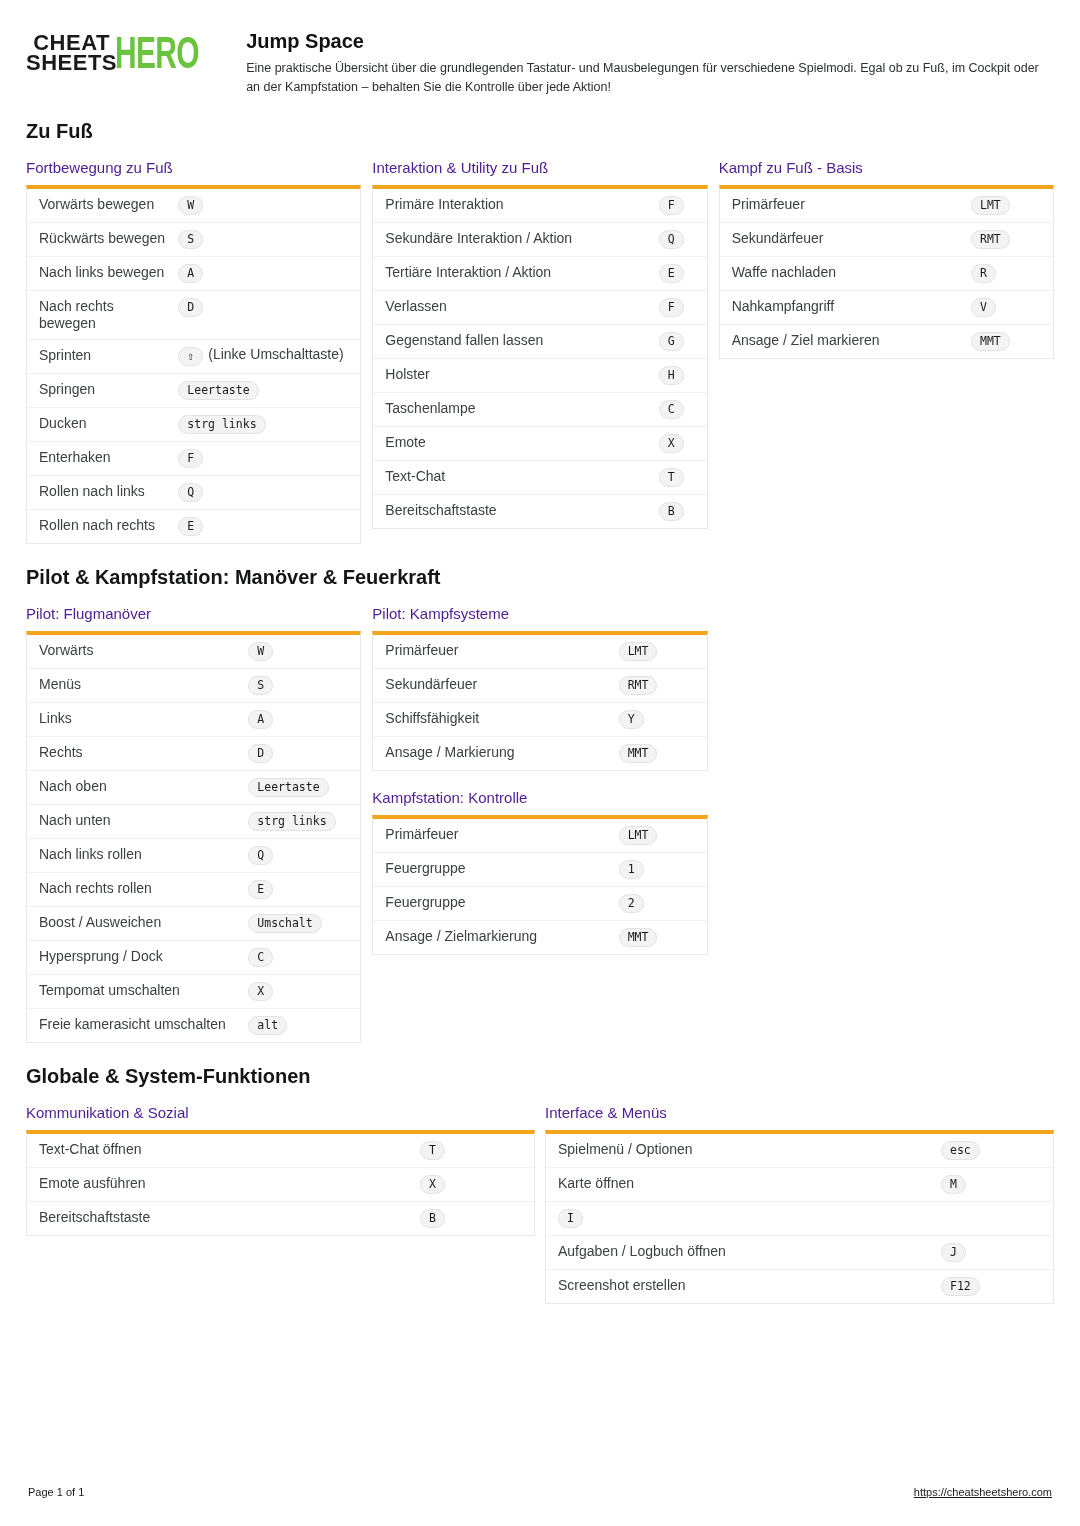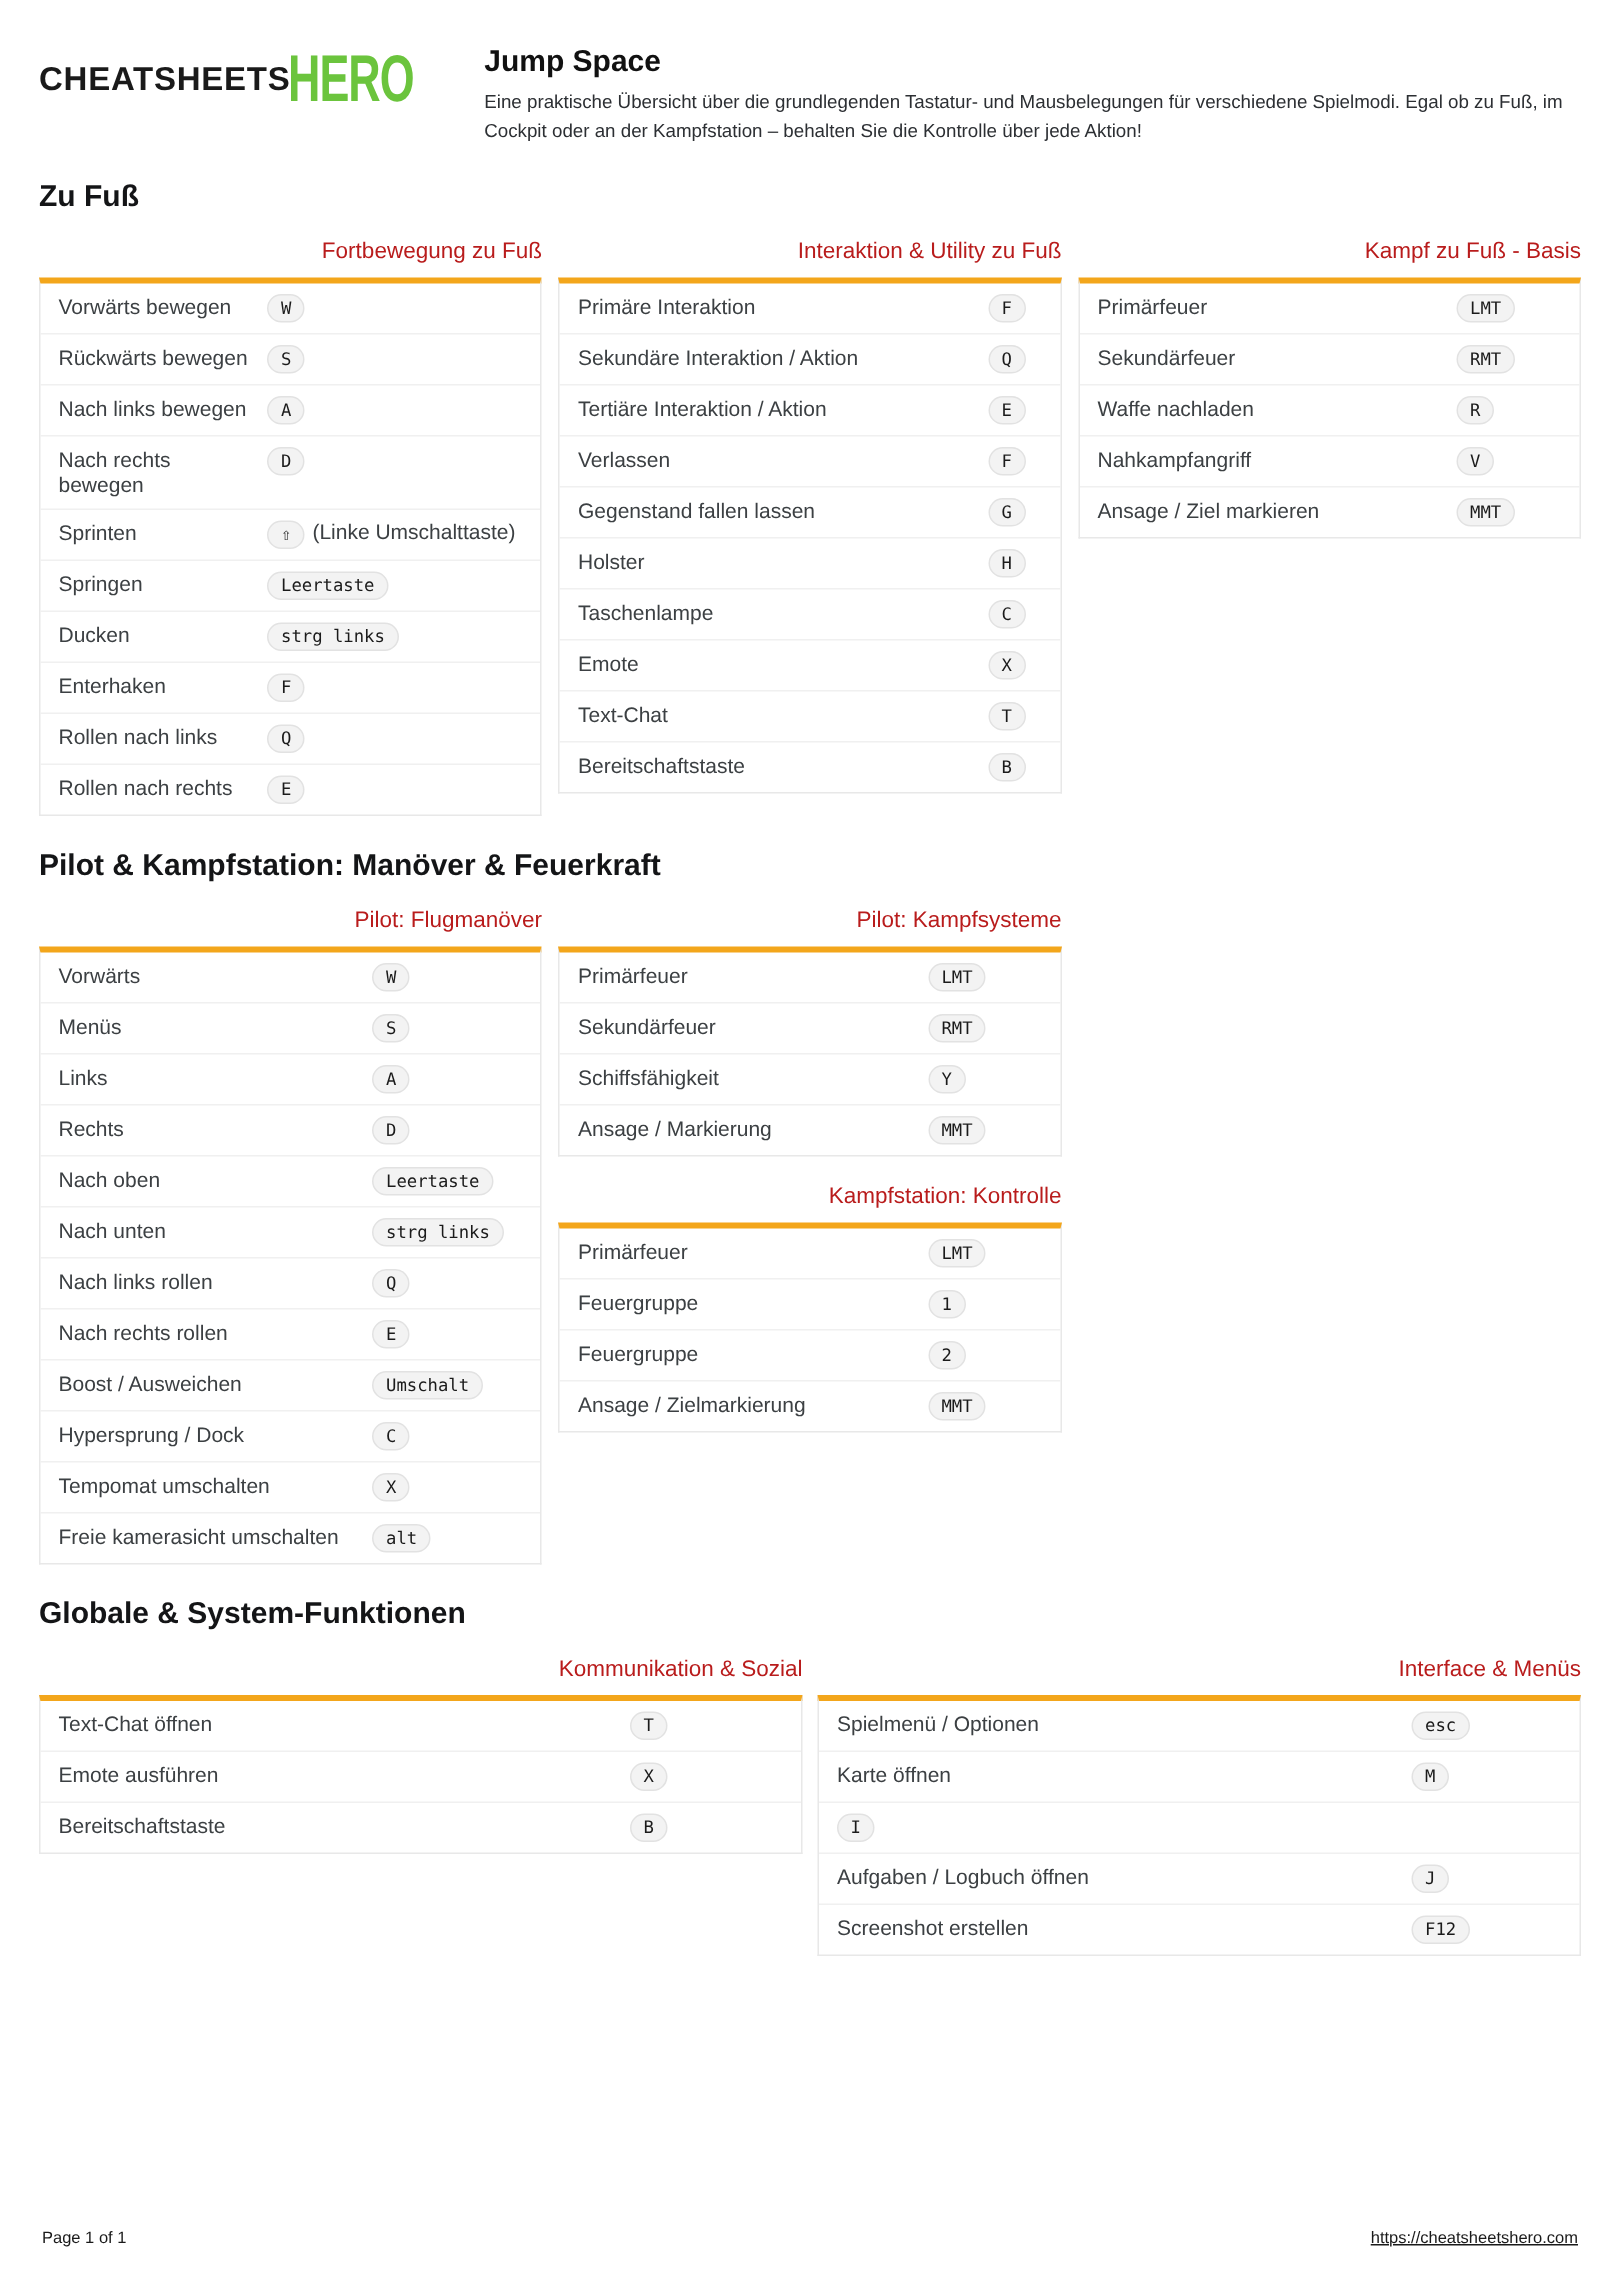--- a/index.html
+++ b/index.html
@@ -2,34 +2,34 @@
 <html><head>
 <meta charset="utf-8">
 <style>
   *{box-sizing:border-box;margin:0;padding:0;}
   html,body{width:1080px;height:1526px;}
   body{background:#ffffff;font-family:"Liberation Sans",sans-serif;color:#202124;position:relative;overflow:hidden;}
   .page{padding:30px 26px 0;}
   
   .header{display:flex;align-items:flex-start;}
   .logo{display:flex;align-items:center;flex:0 0 auto;margin-top:3px;min-width:152px;}
-  .logo-stack{display:flex;font-weight:800;font-size:22px;line-height:20px;letter-spacing:.5px;color:#1a1a1a;align-items:center;}
+  .logo-stack{display:flex;flex-direction:column;font-weight:800;font-size:22px;line-height:20px;letter-spacing:.5px;color:#1a1a1a;align-items:center;}
   .logo-hero{color:#6BC43D;font-weight:800;font-size:44px;line-height:40px;letter-spacing:-1px;transform:scaleX(.68);transform-origin:left center;margin-left:-2px;}
   .header-text{margin-left:8px;}
   .page-title{font-size:20px;font-weight:700;color:#111;margin-bottom:6px;}
   .page-desc{font-size:12.5px;line-height:1.55;color:#2c2f33;max-width:815px;}
   
   .section{margin-top:22px;}
   .section-heading{font-size:20px;font-weight:700;color:#141517;}
   .cols{display:grid;margin-top:4px;}
   .three-col{grid-template-columns:repeat(3,1fr);gap:11px;}
   .two-col{grid-template-columns:repeat(2,1fr);gap:10px;}
   .block{margin-top:12px;}
   .block + .block{margin-top:18px;}
-  .table-title{font-size:15px;font-weight:400;color:#b91c1c;margin-bottom:9px;text-align:right;}
+  .table-title{font-size:15px;font-weight:400;color:#4c1d95;margin-bottom:9px;}
   .table{border:1px solid #e8e8e8;border-top:4px solid #F3A61B;background:#fff;}
   .row{display:flex;align-items:flex-start;padding:6px 12px 7px;border-bottom:1px solid #f0f0f0;}
   .row:last-child{border-bottom:none;}
   .label{flex:1 1 auto;font-size:14px;color:#3c4043;line-height:17px;padding:1px 10px 0 0;}
   .keys{flex:0 0 auto;font-size:14px;color:#3c4043;line-height:17px;}
   .kbd{display:inline-block;background:#f3f3f3;border:1px solid #e2e2e2;border-radius:10px;padding:0 8px;font-family:"DejaVu Sans Mono",monospace;font-size:11.5px;line-height:17px;color:#1b1b1b;vertical-align:top;margin-top:1px;}
   .suffix{margin-left:5px;}
   
   .footer{position:absolute;left:28px;right:28px;top:1486px;display:flex;justify-content:space-between;align-items:center;font-size:11px;color:#1a1a1a;}
   .footer a{color:#1a1a1a;text-decoration:underline;margin-left:12px;}

